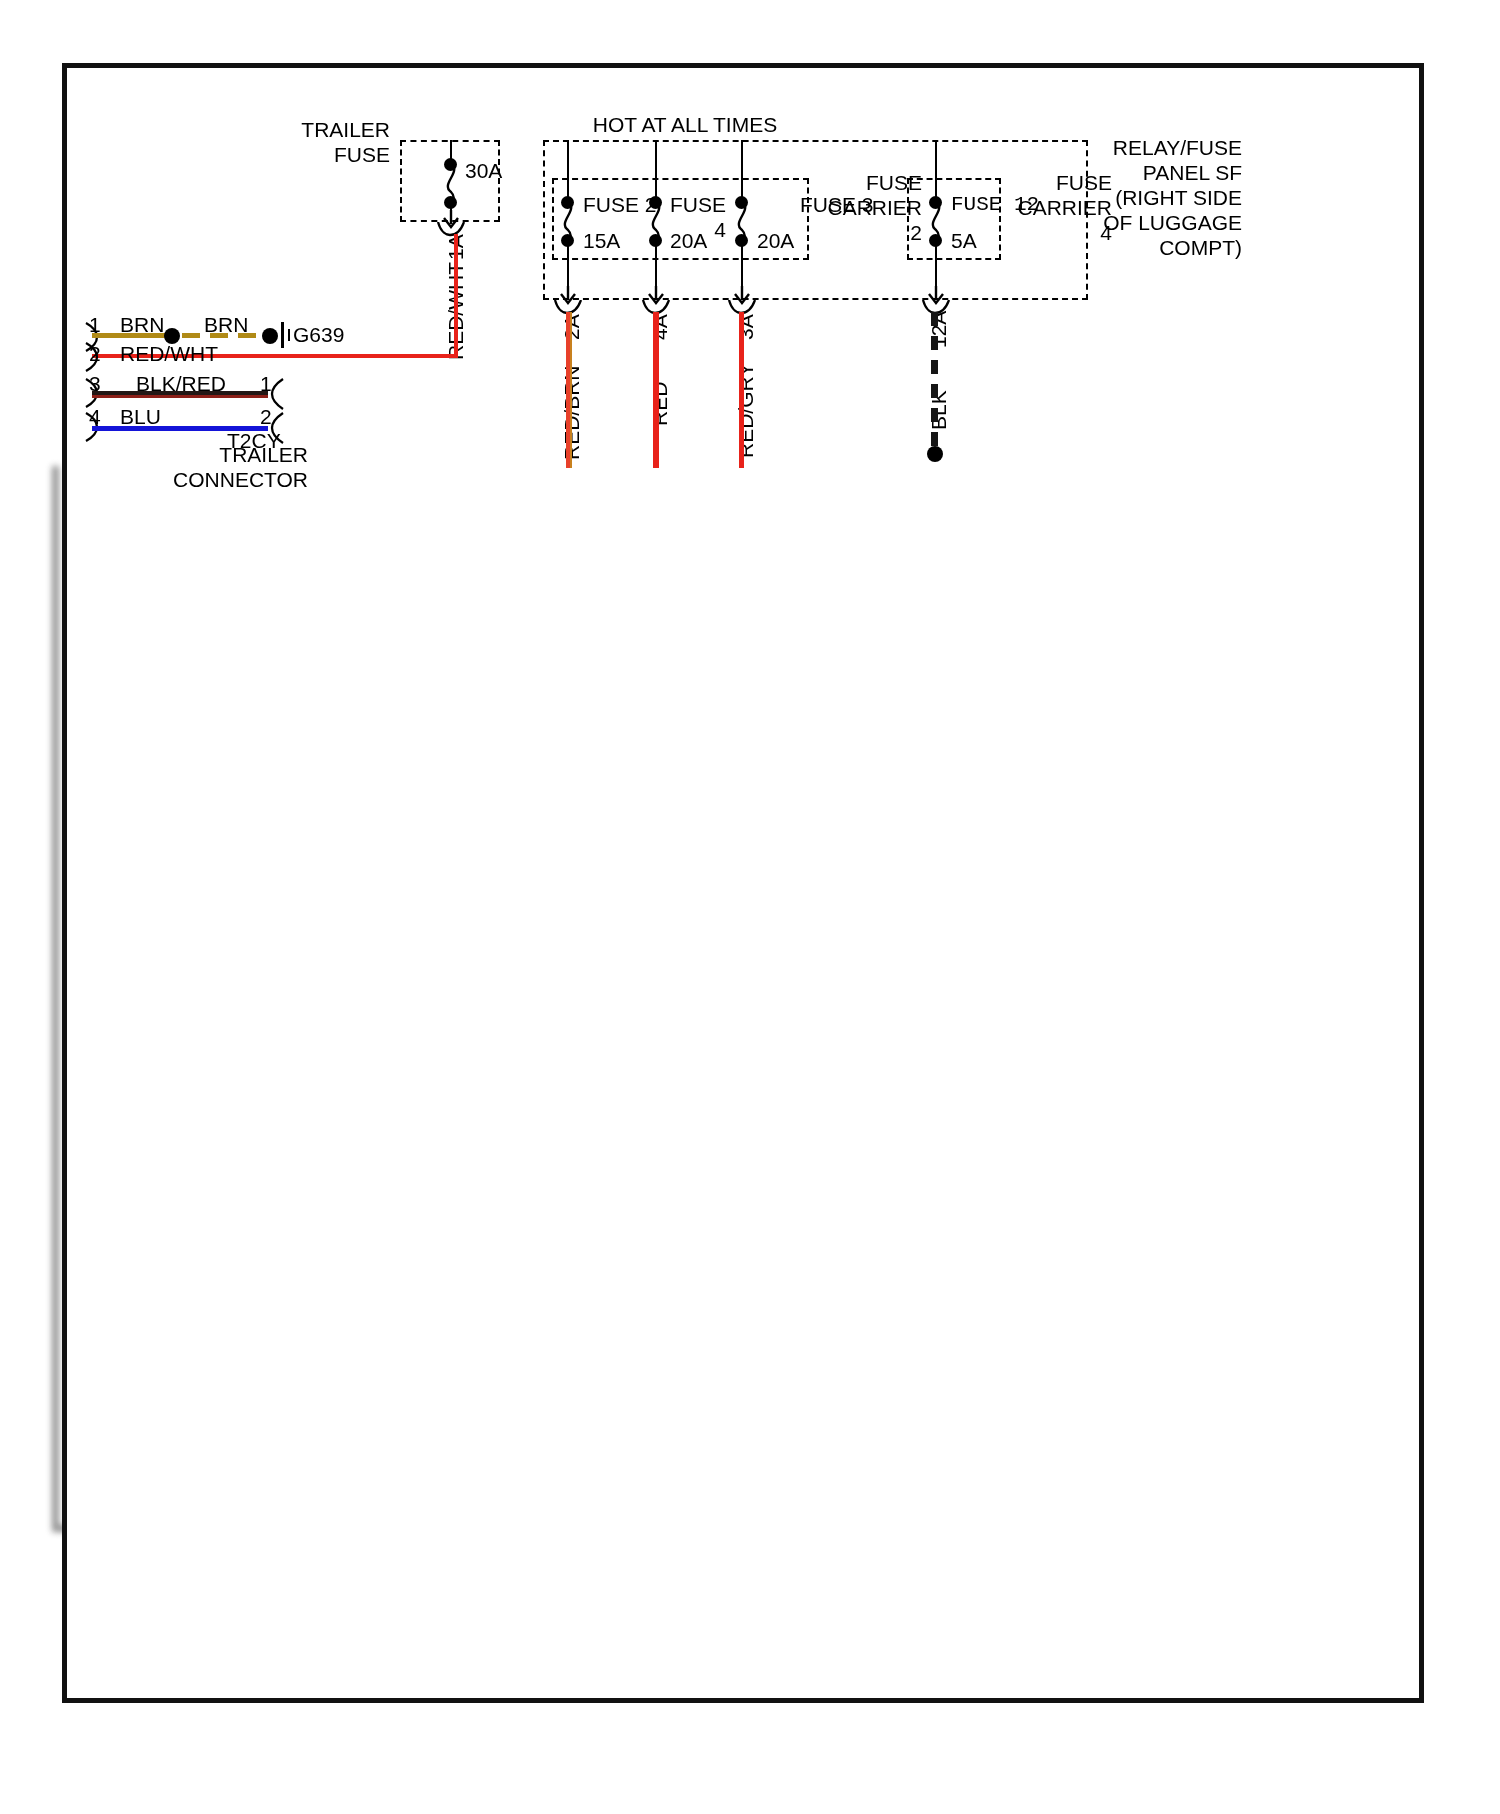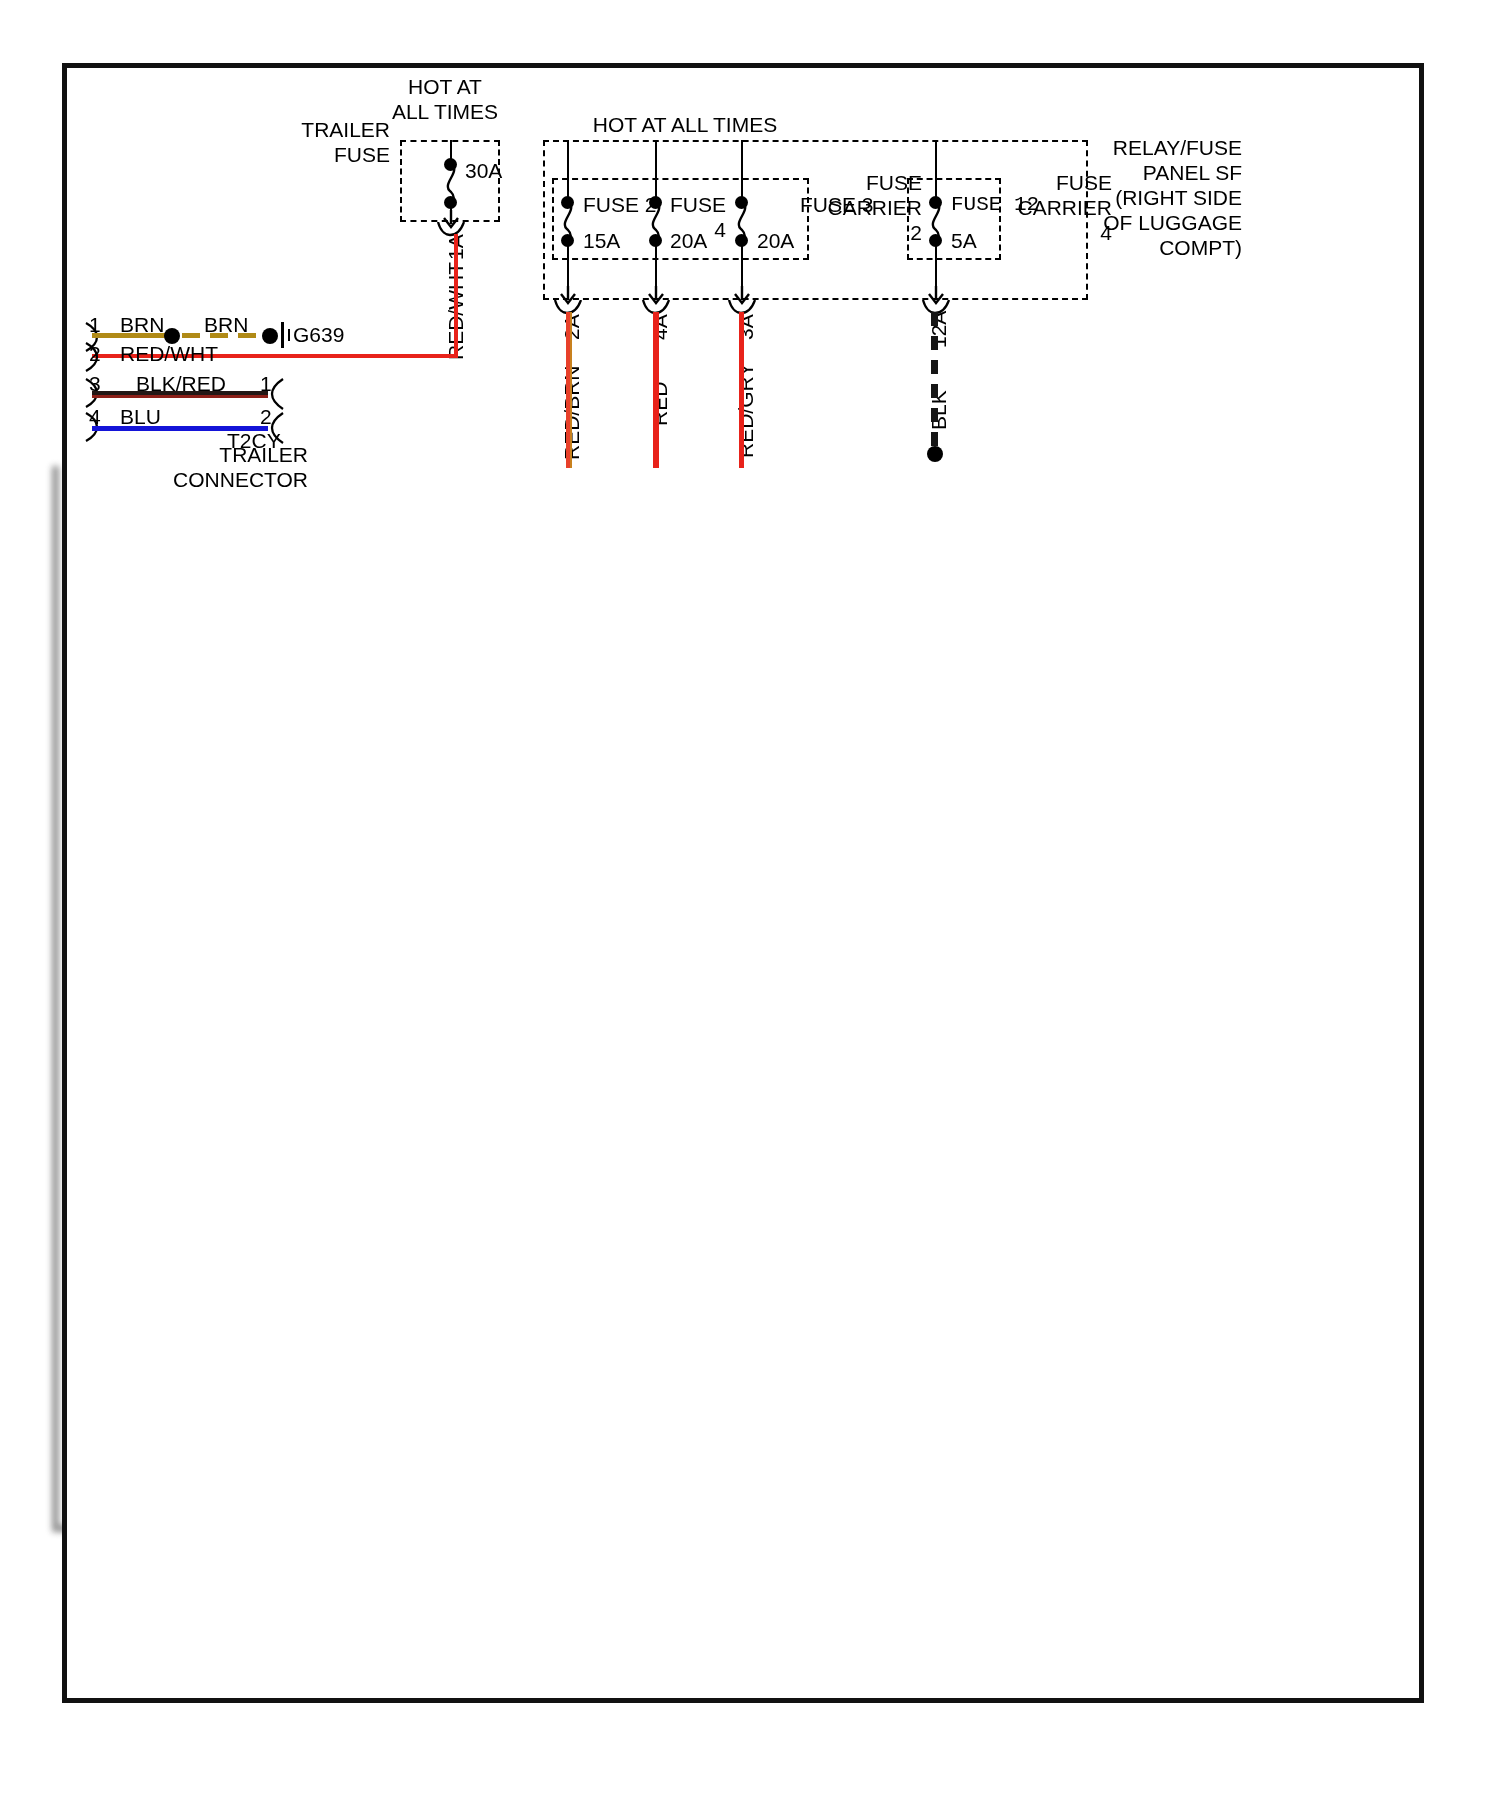--- a/index.html
+++ b/index.html
@@ -300,22 +300,20 @@
     <div class="bzvtext" style="left:866px;top:420px;">RED/BLK</div>
     <div class="bzvtext" style="left:812px;top:770px;">RED/BRN</div>
     <div class="bzvtext" style="left:868px;top:770px;">RED/BLK</div>
     <div class="bzvtext" style="left:756px;top:760px;">BRN</div>
 
     <div class="watermark" style="left:18px;top:1012px;">DiagramData.com</div>
   </div>
 
   <div id="frame"></div>
 
-  <div class="lbl c" style="left:330px;top:74px;width:230px;">HOT AT
-ALL TIMES</div>
 
   <div class="lbl c" style="left:540px;top:112px;width:290px;">HOT AT ALL TIMES</div>
 
 
   <div class="lbl r" style="left:230px;top:117px;width:160px;">TRAILER
 FUSE</div>
 
   <div class="dashbox" style="left:400px;top:140px;width:100px;height:82px;"></div>
 
   <div class="vline" style="left:450px;top:140px;height:24px;"></div>

